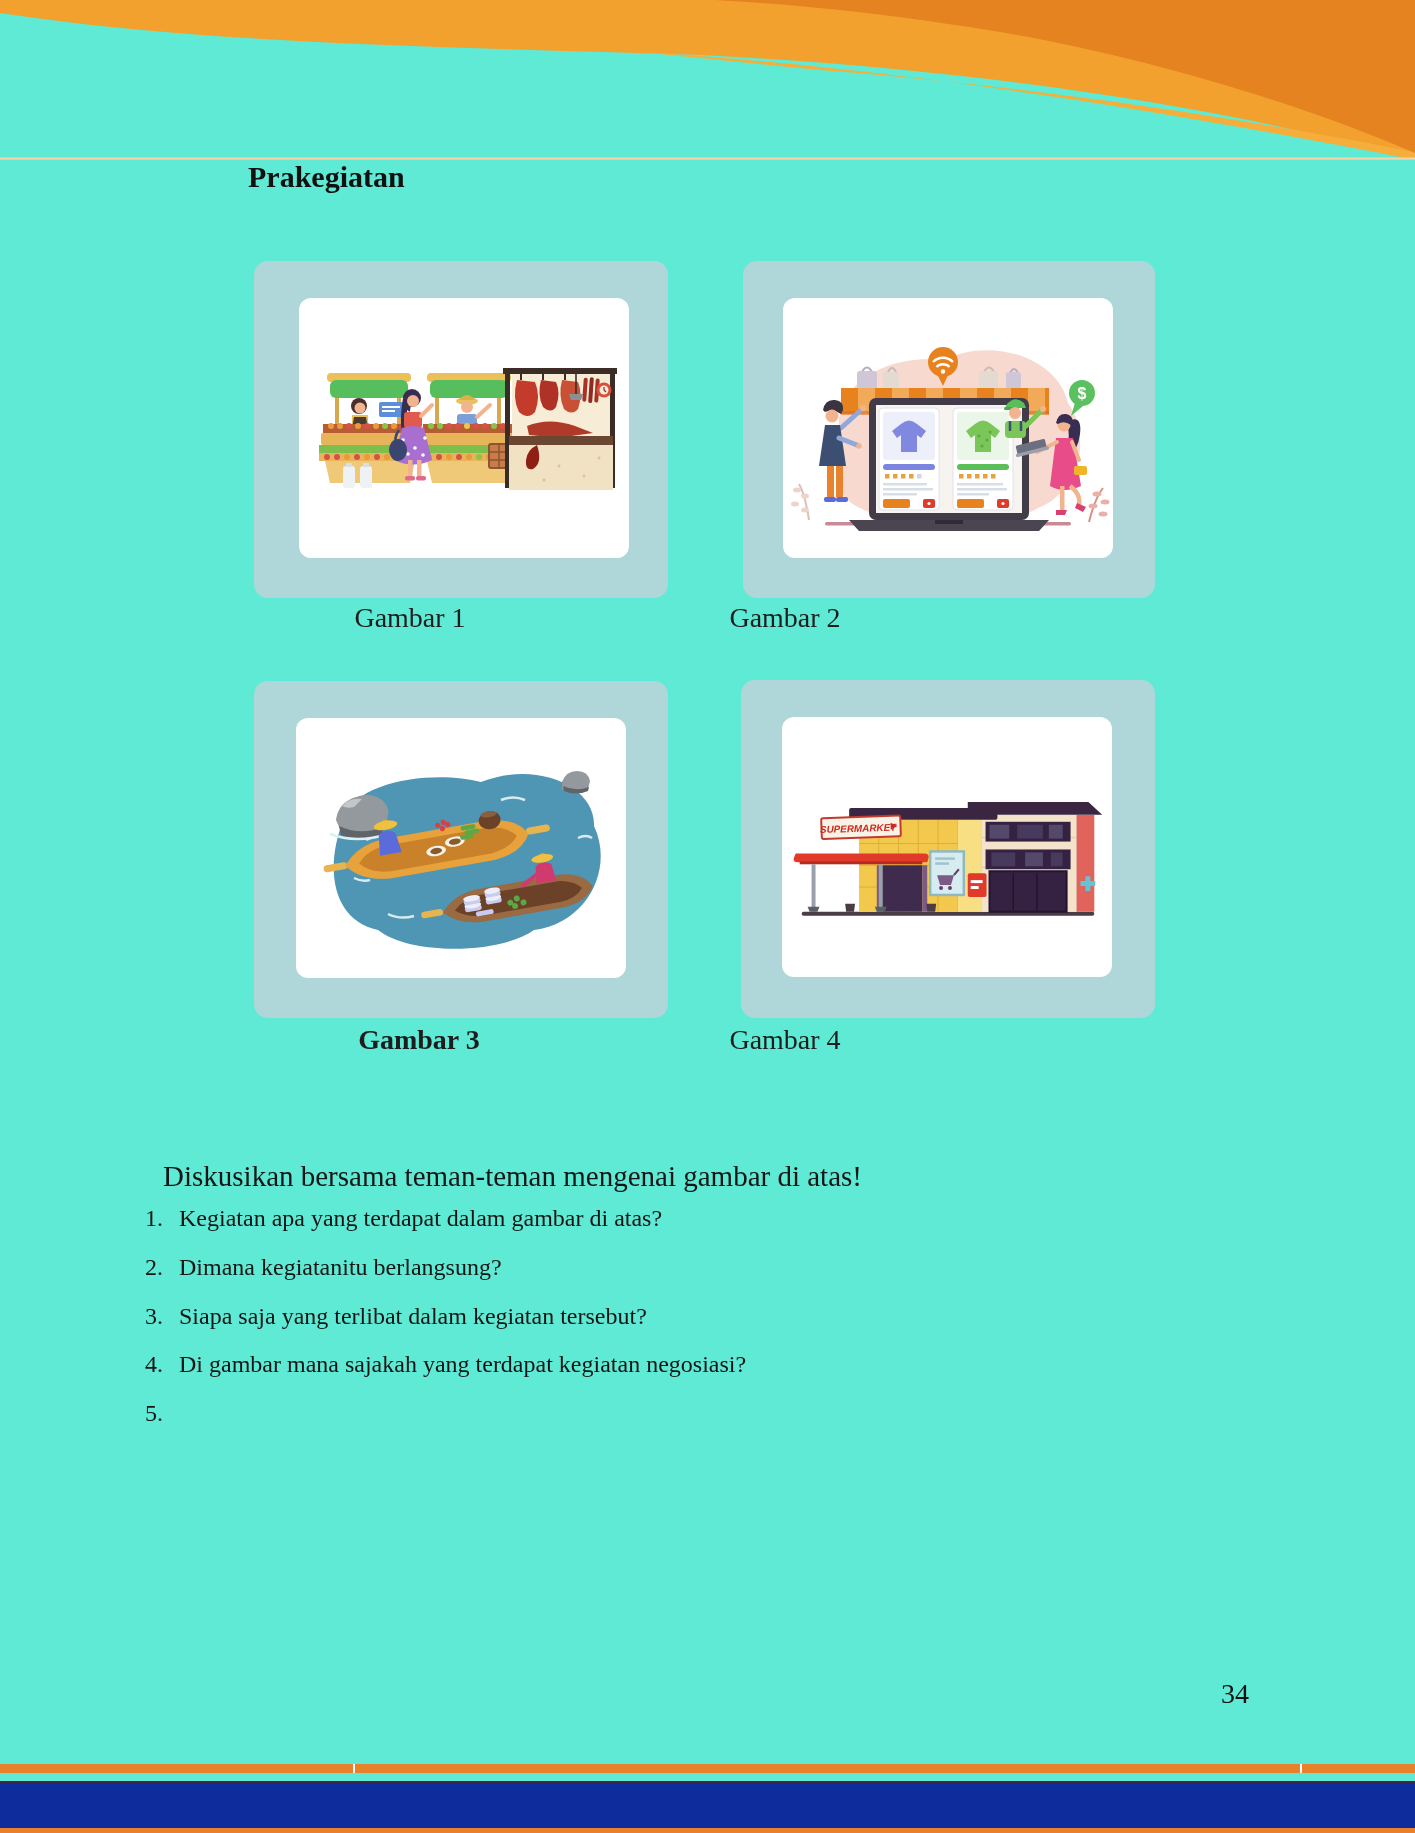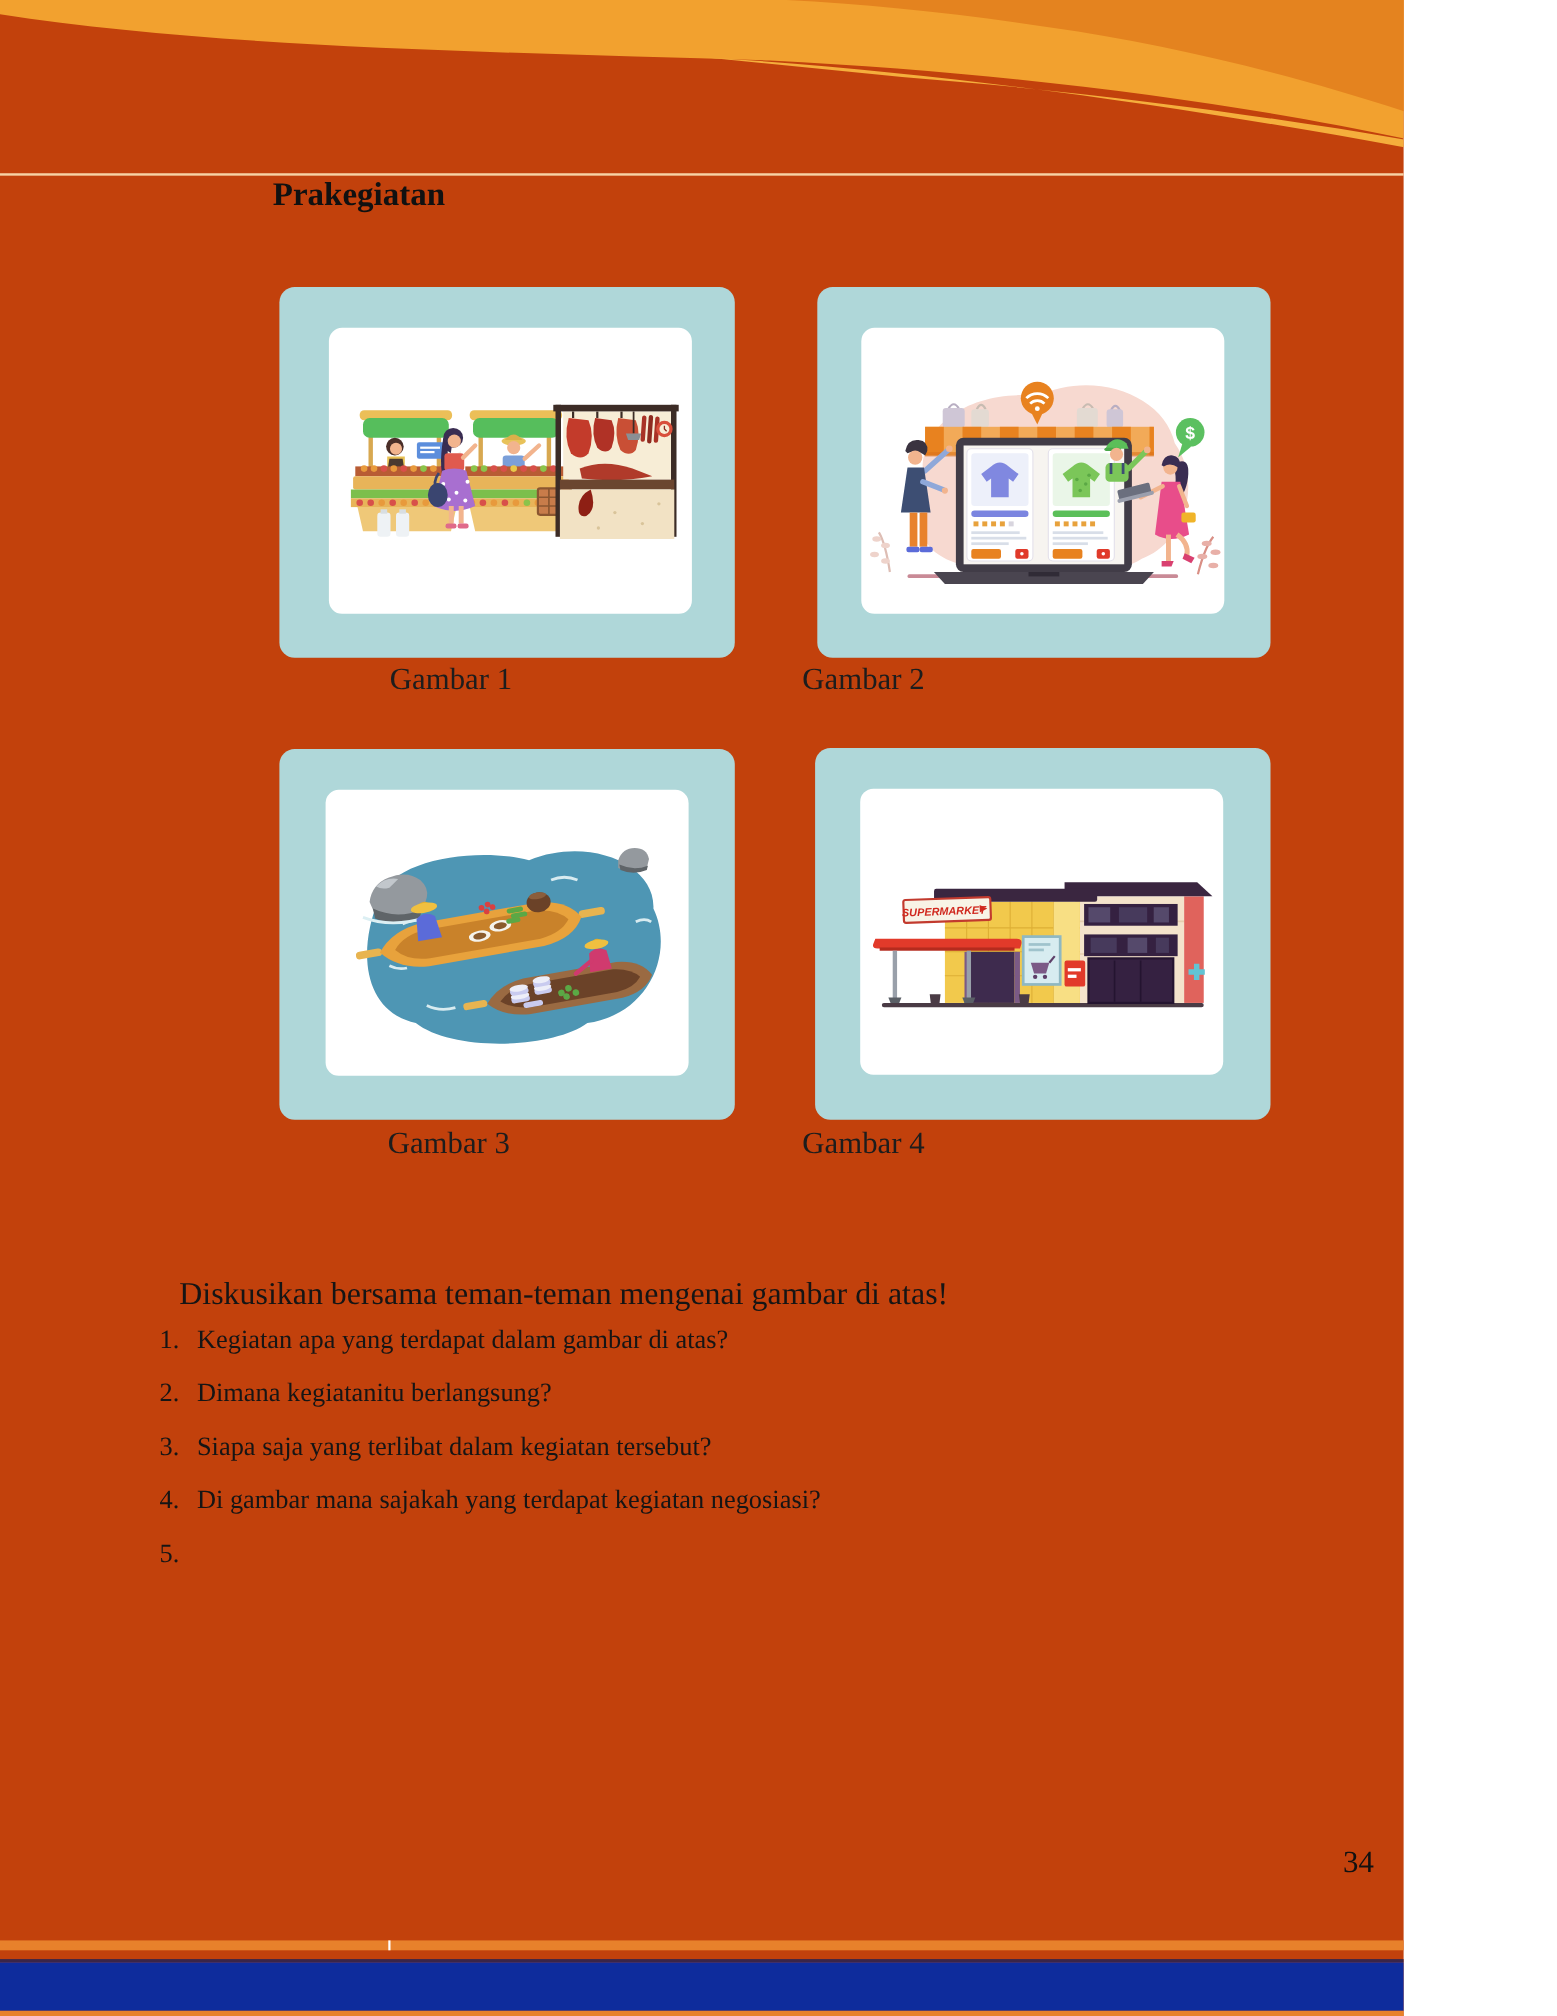--- a/index.html
+++ b/index.html
@@ -1,16 +1,16 @@
 <!DOCTYPE html>
 <html><head>
 <meta charset="utf-8">
 <style>
   html,body{margin:0;padding:0;background:#ffffff;}
-  .page{position:relative;width:1276px;height:1833px;background:#c2410c;overflow:hidden;
+  .page{position:relative;width:1415px;height:1833px;background:#5eead4;overflow:hidden;
         font-family:"Liberation Serif","DejaVu Serif",serif;color:#1a1a1a;}
   .header-svg{position:absolute;left:0;top:0;width:1415px;height:162px;display:block;}
   .doc-title{position:absolute;left:248px;top:160px;font-size:30px;font-weight:bold;color:#111;}
   .tile{position:absolute;background:#AFD7D9;border-radius:14px;}
   .tile-inner{position:absolute;left:42px;top:37px;width:330px;height:260px;background:#ffffff;border-radius:12px;}
   .tile-inner svg{width:100%;height:100%;display:block;}
   .caption{position:absolute;width:200px;text-align:center;font-size:28px;color:#1d1d1d;}
   .intro{position:absolute;left:163px;top:1160px;font-size:29px;color:#151515;}
   .questions{position:absolute;left:145px;top:1205px;width:1100px;}
   .q-row{display:flex;height:48.8px;align-items:flex-start;font-size:24px;color:#151515;}
@@ -470,21 +470,21 @@
           </g>
           <path d="M62 189 h10 l-1 8 h-8 z" fill="#4A3B45"></path>
             <path d="M144 189 h10 l-1 8 h-8 z" fill="#4A3B45"></path>
         </g>
       </svg>
     </div>
   </div>
 
   <div class="caption" style="left:310px;top:602px;">Gambar 1</div>
   <div class="caption" style="left:685px;top:602px;">Gambar 2</div>
-  <div class="caption" style="left:308px;top:1024px;">Gambar 3</div>
+  <div class="caption" style="left:319px;top:1024px;font-weight:bold;">Gambar 3</div>
   <div class="caption" style="left:685px;top:1024px;text-align:center;">Gambar 4</div>
 
   <div class="intro">Diskusikan bersama teman-teman mengenai gambar di atas!</div>
 
   <div class="questions">
     <div class="q-row">
       <span class="q-num">1.</span>
       <span class="q-text">Kegiatan apa yang terdapat dalam gambar di atas?</span>
     </div>
     <div class="q-row">

